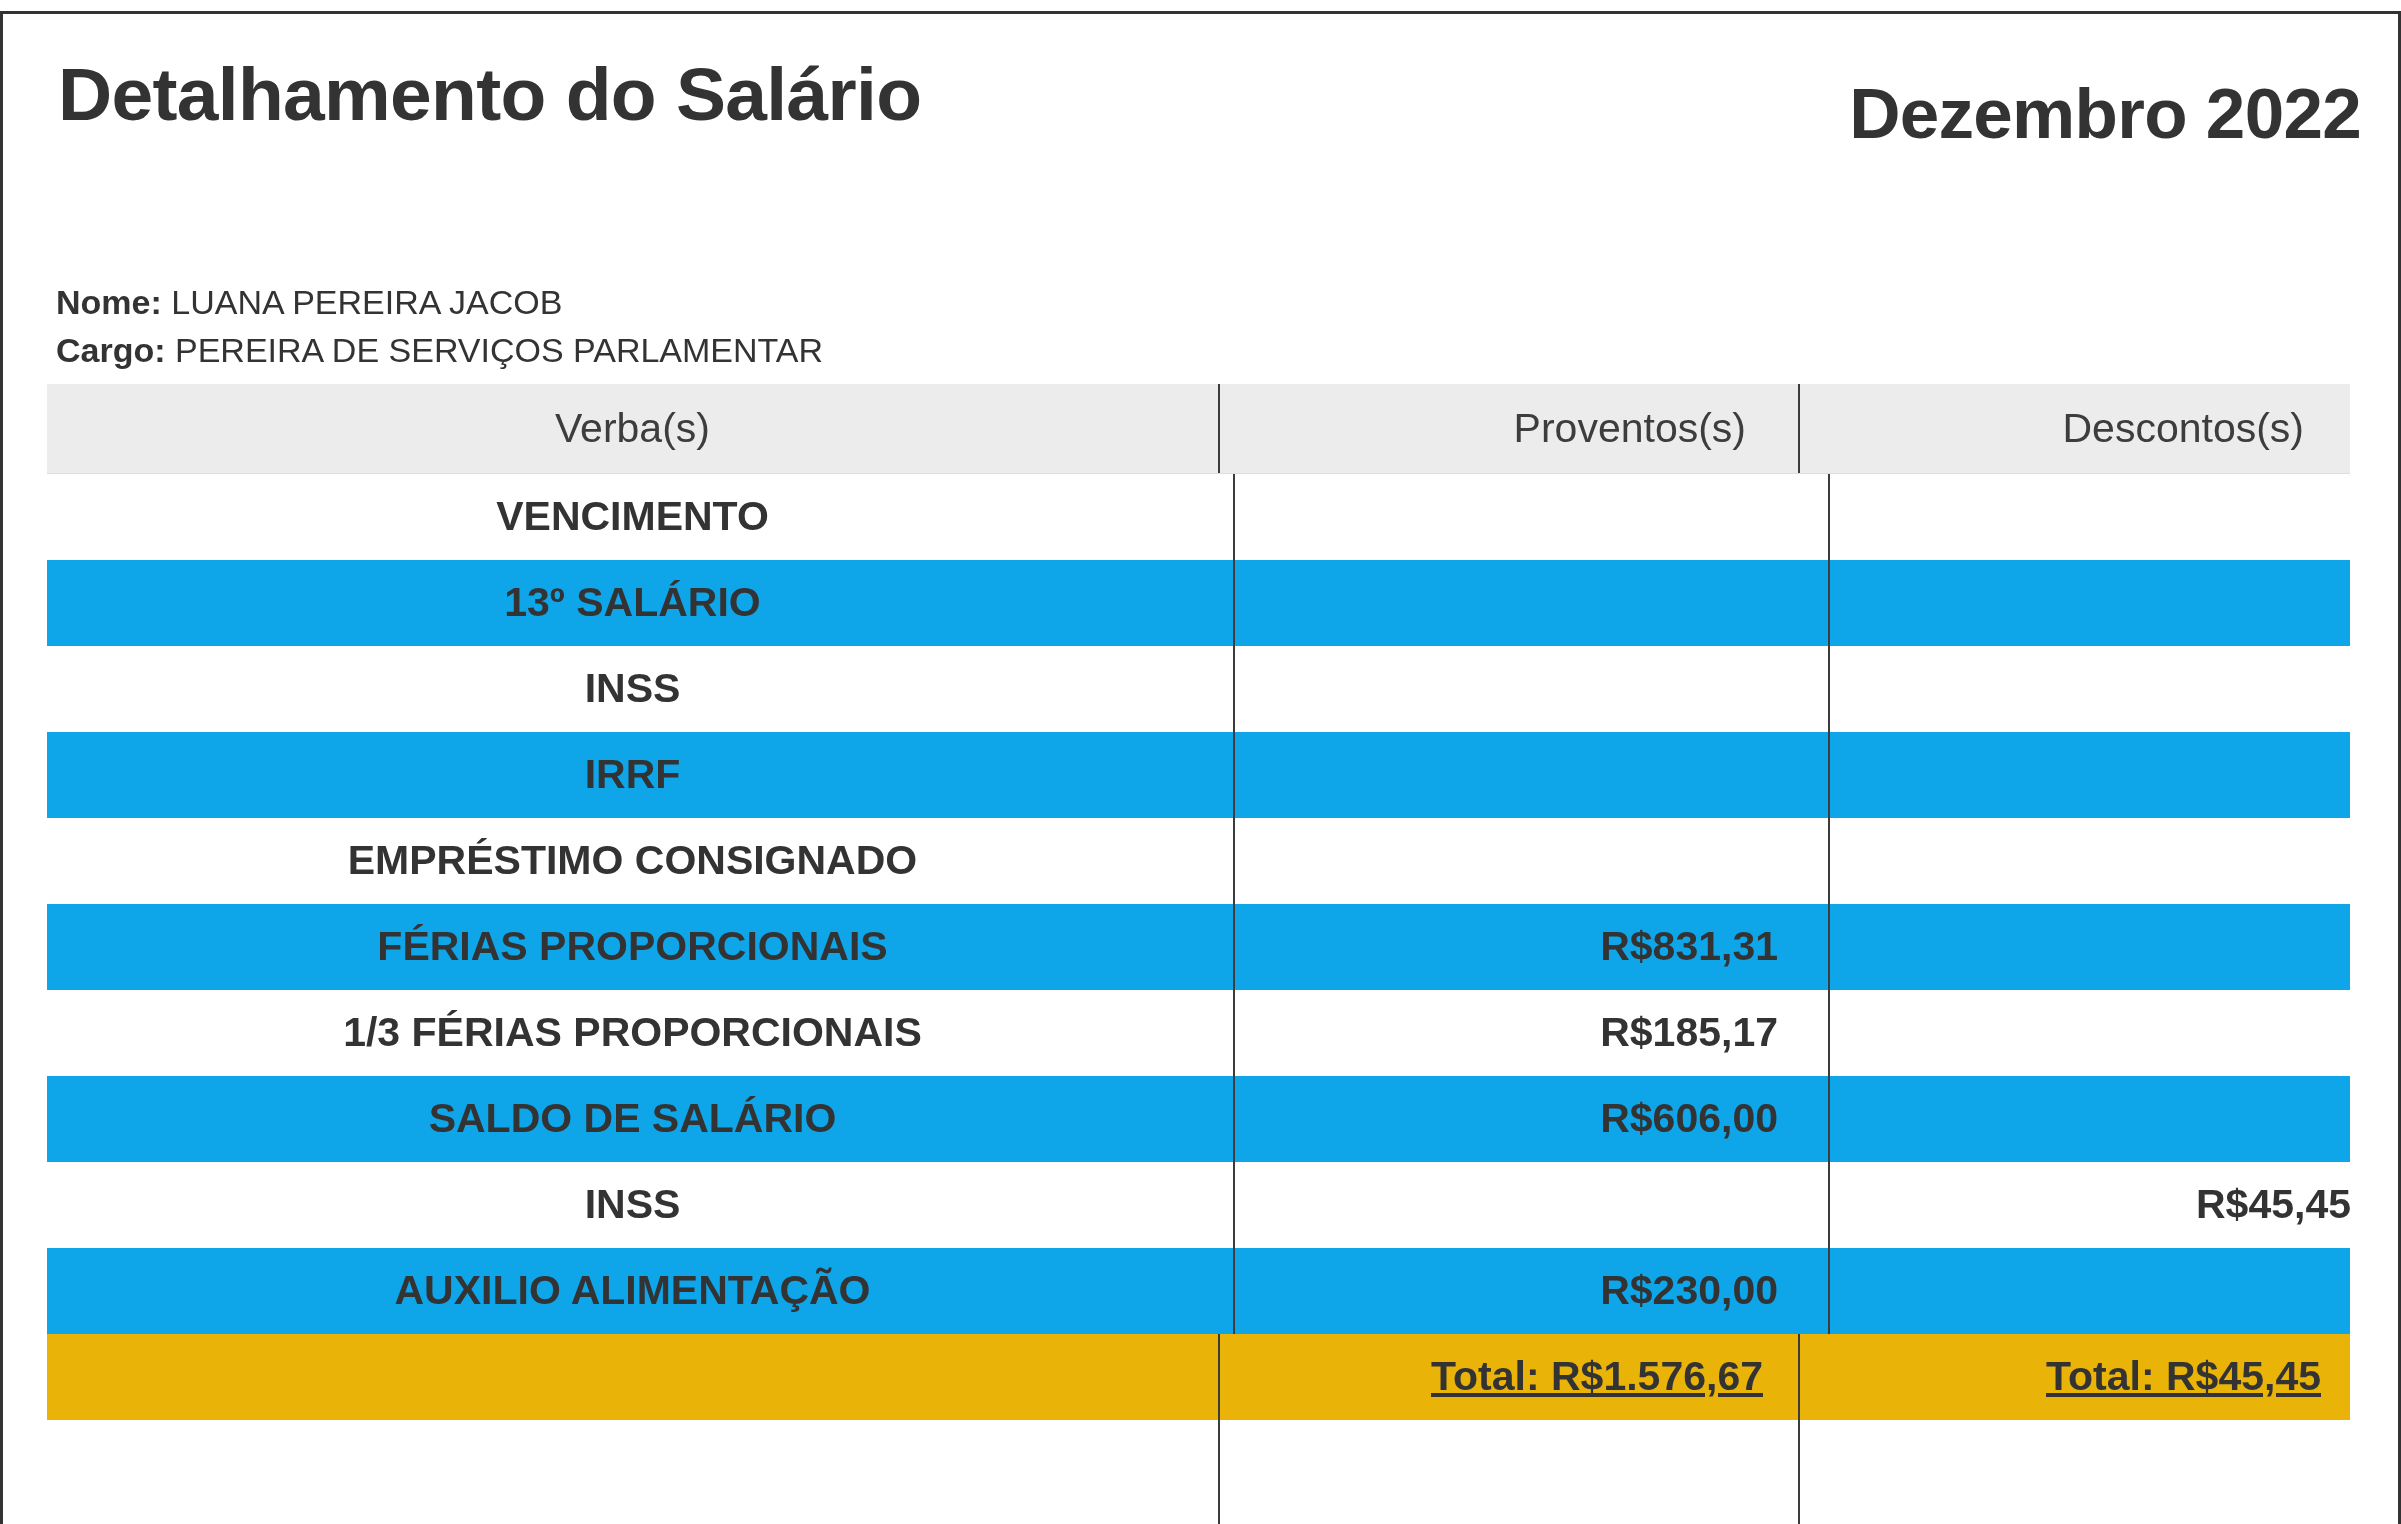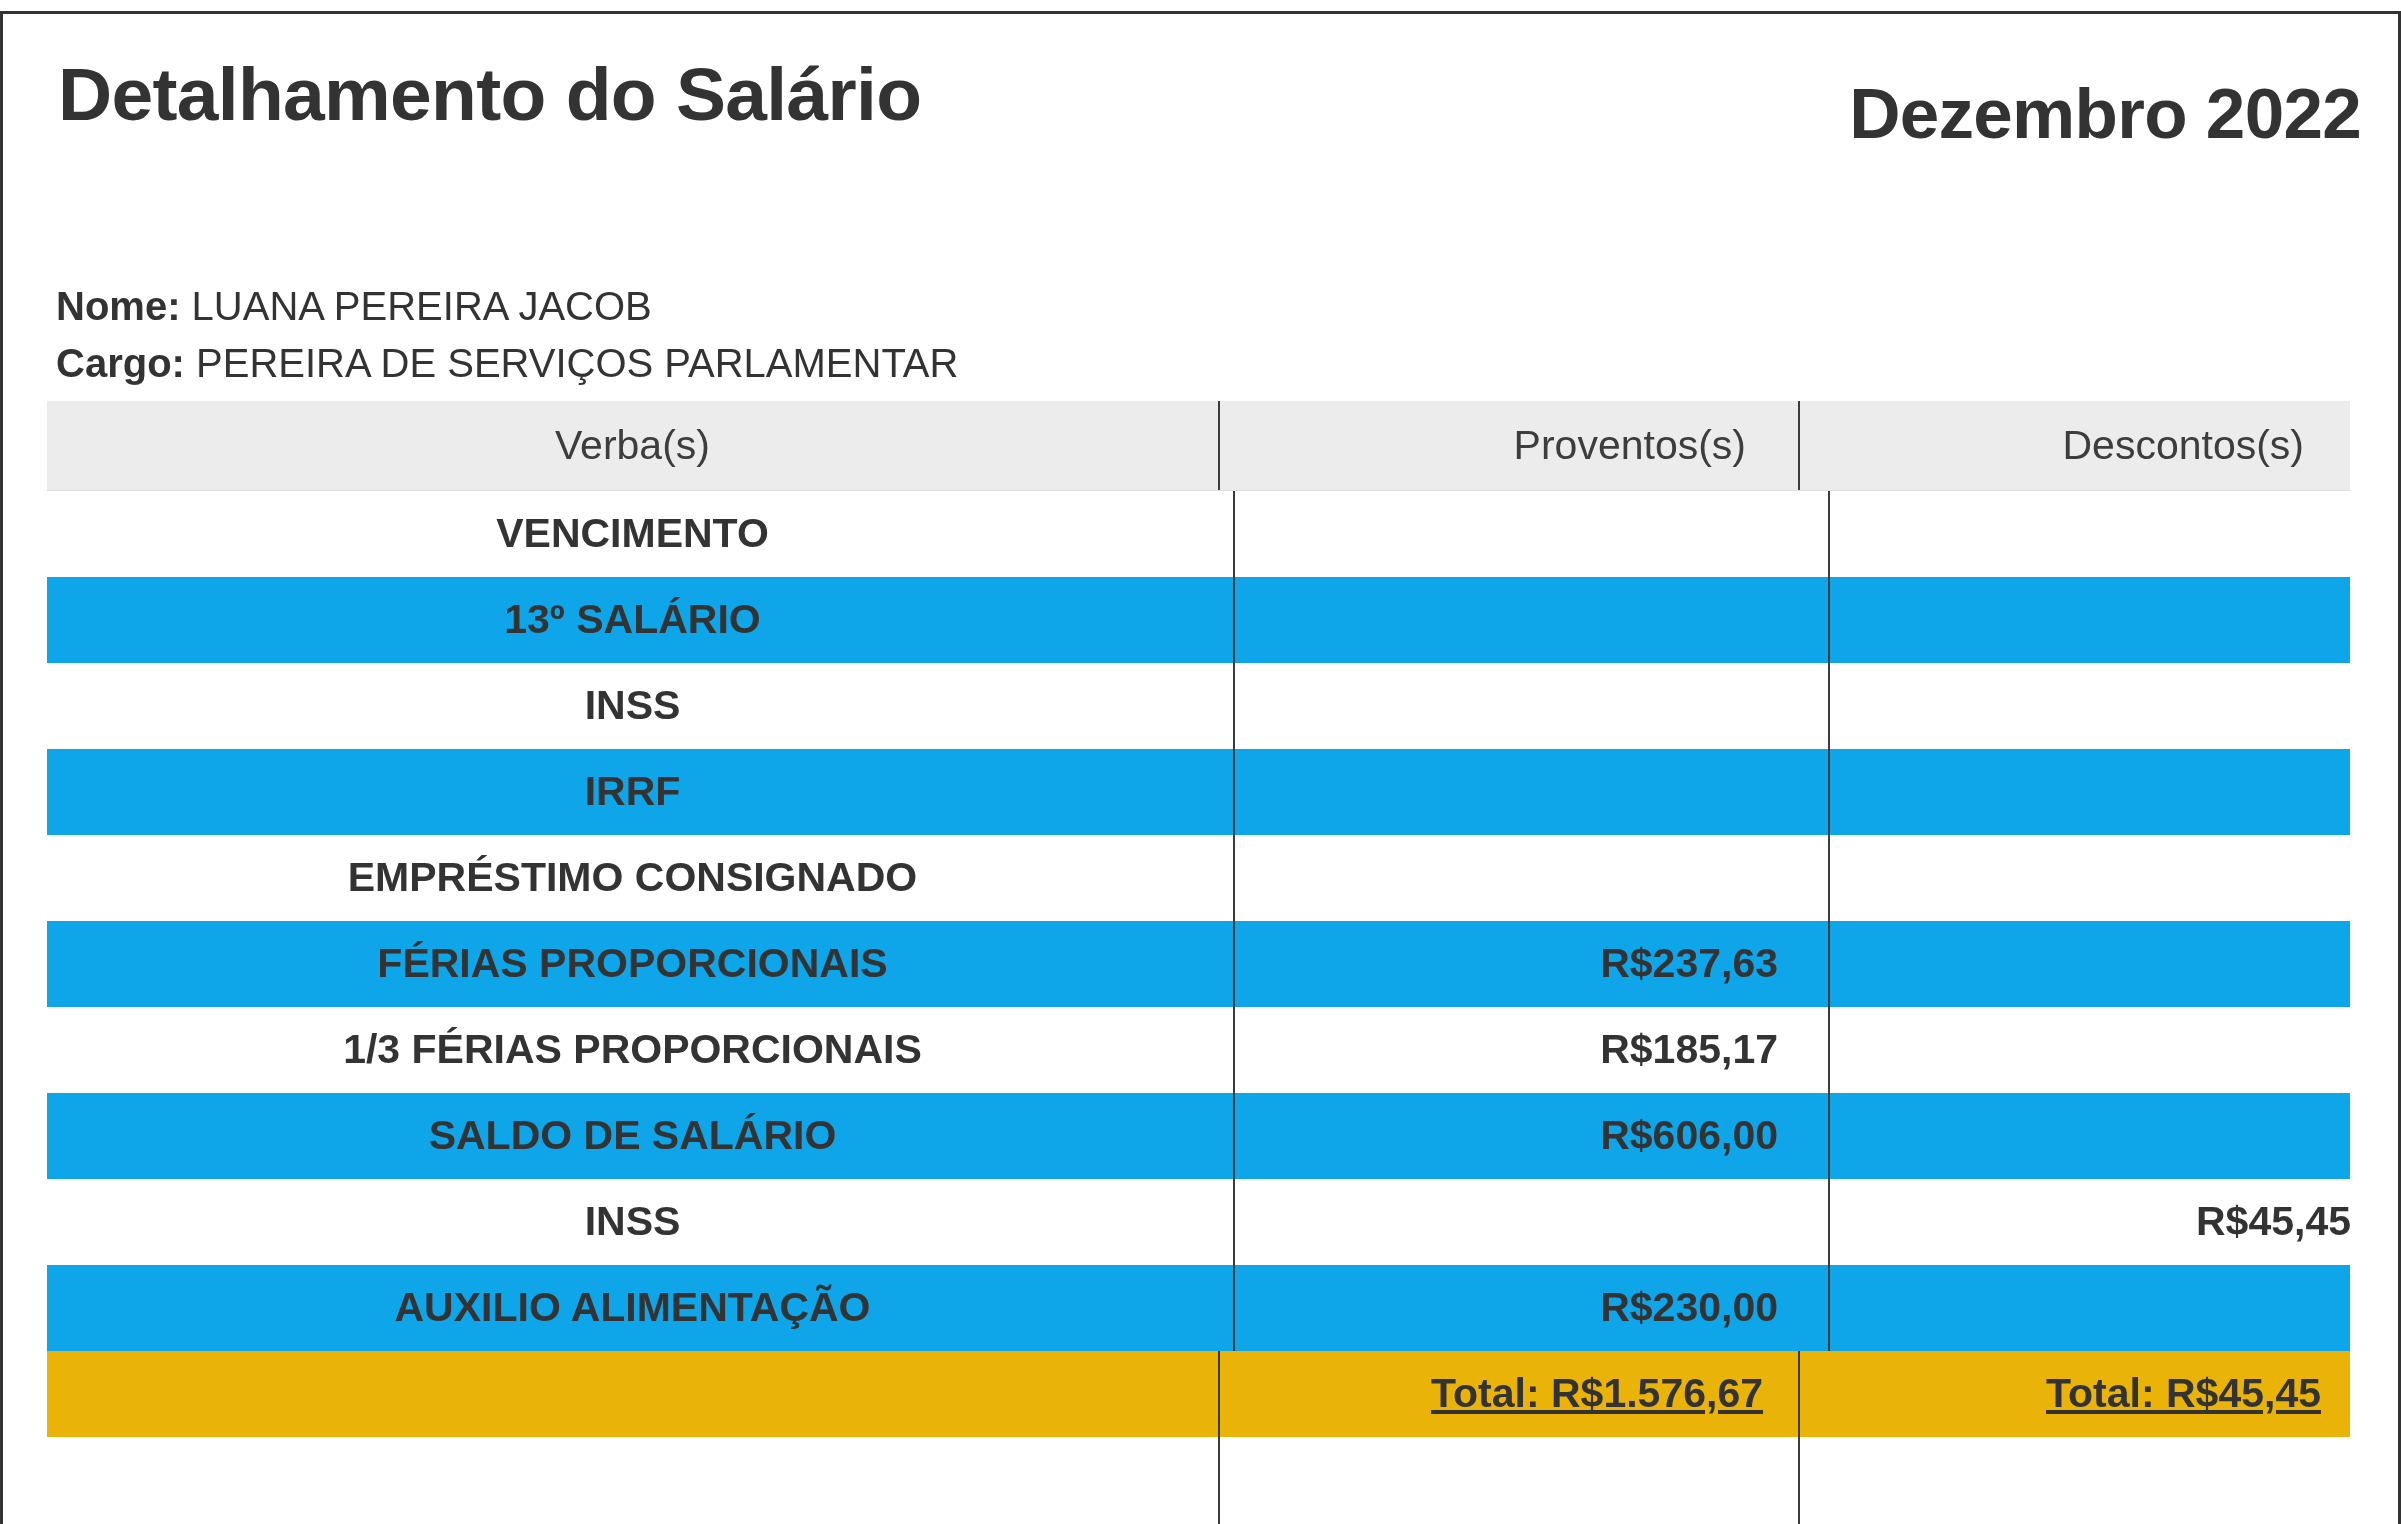--- a/index.html
+++ b/index.html
@@ -33,21 +33,21 @@
   }
   .period {
     font-size: 71px;
     font-weight: bold;
     margin-top: 17.7px;
     letter-spacing: -0.7px;
   }
   
   .meta {
     margin: 124px 0 0 53px;
-    font-size: 40px;
+    font-size: 34px;
     line-height: 1.43;
   }
   .meta-label { font-weight: bold; }
   .meta-value { font-weight: normal; }
   
   .table {
     margin: 8.9px 48px 0 44px;
     display: flex;
     flex-direction: column;
     flex: 1;
@@ -141,21 +141,21 @@
   </div>
 
   <div class="t-row t-data">
     <div class="cell c1">EMPRÉSTIMO CONSIGNADO</div>
     <div class="cell c2 val"></div>
     <div class="cell c3 val"></div>
   </div>
 
   <div class="t-row t-data striped">
     <div class="cell c1">FÉRIAS PROPORCIONAIS</div>
-    <div class="cell c2 val">R$237,63</div>
+    <div class="cell c2 val">R$831,31</div>
     <div class="cell c3 val"></div>
   </div>
 
   <div class="t-row t-data">
     <div class="cell c1">1/3 FÉRIAS PROPORCIONAIS</div>
     <div class="cell c2 val">R$185,17</div>
     <div class="cell c3 val"></div>
   </div>
 
   <div class="t-row t-data striped">

